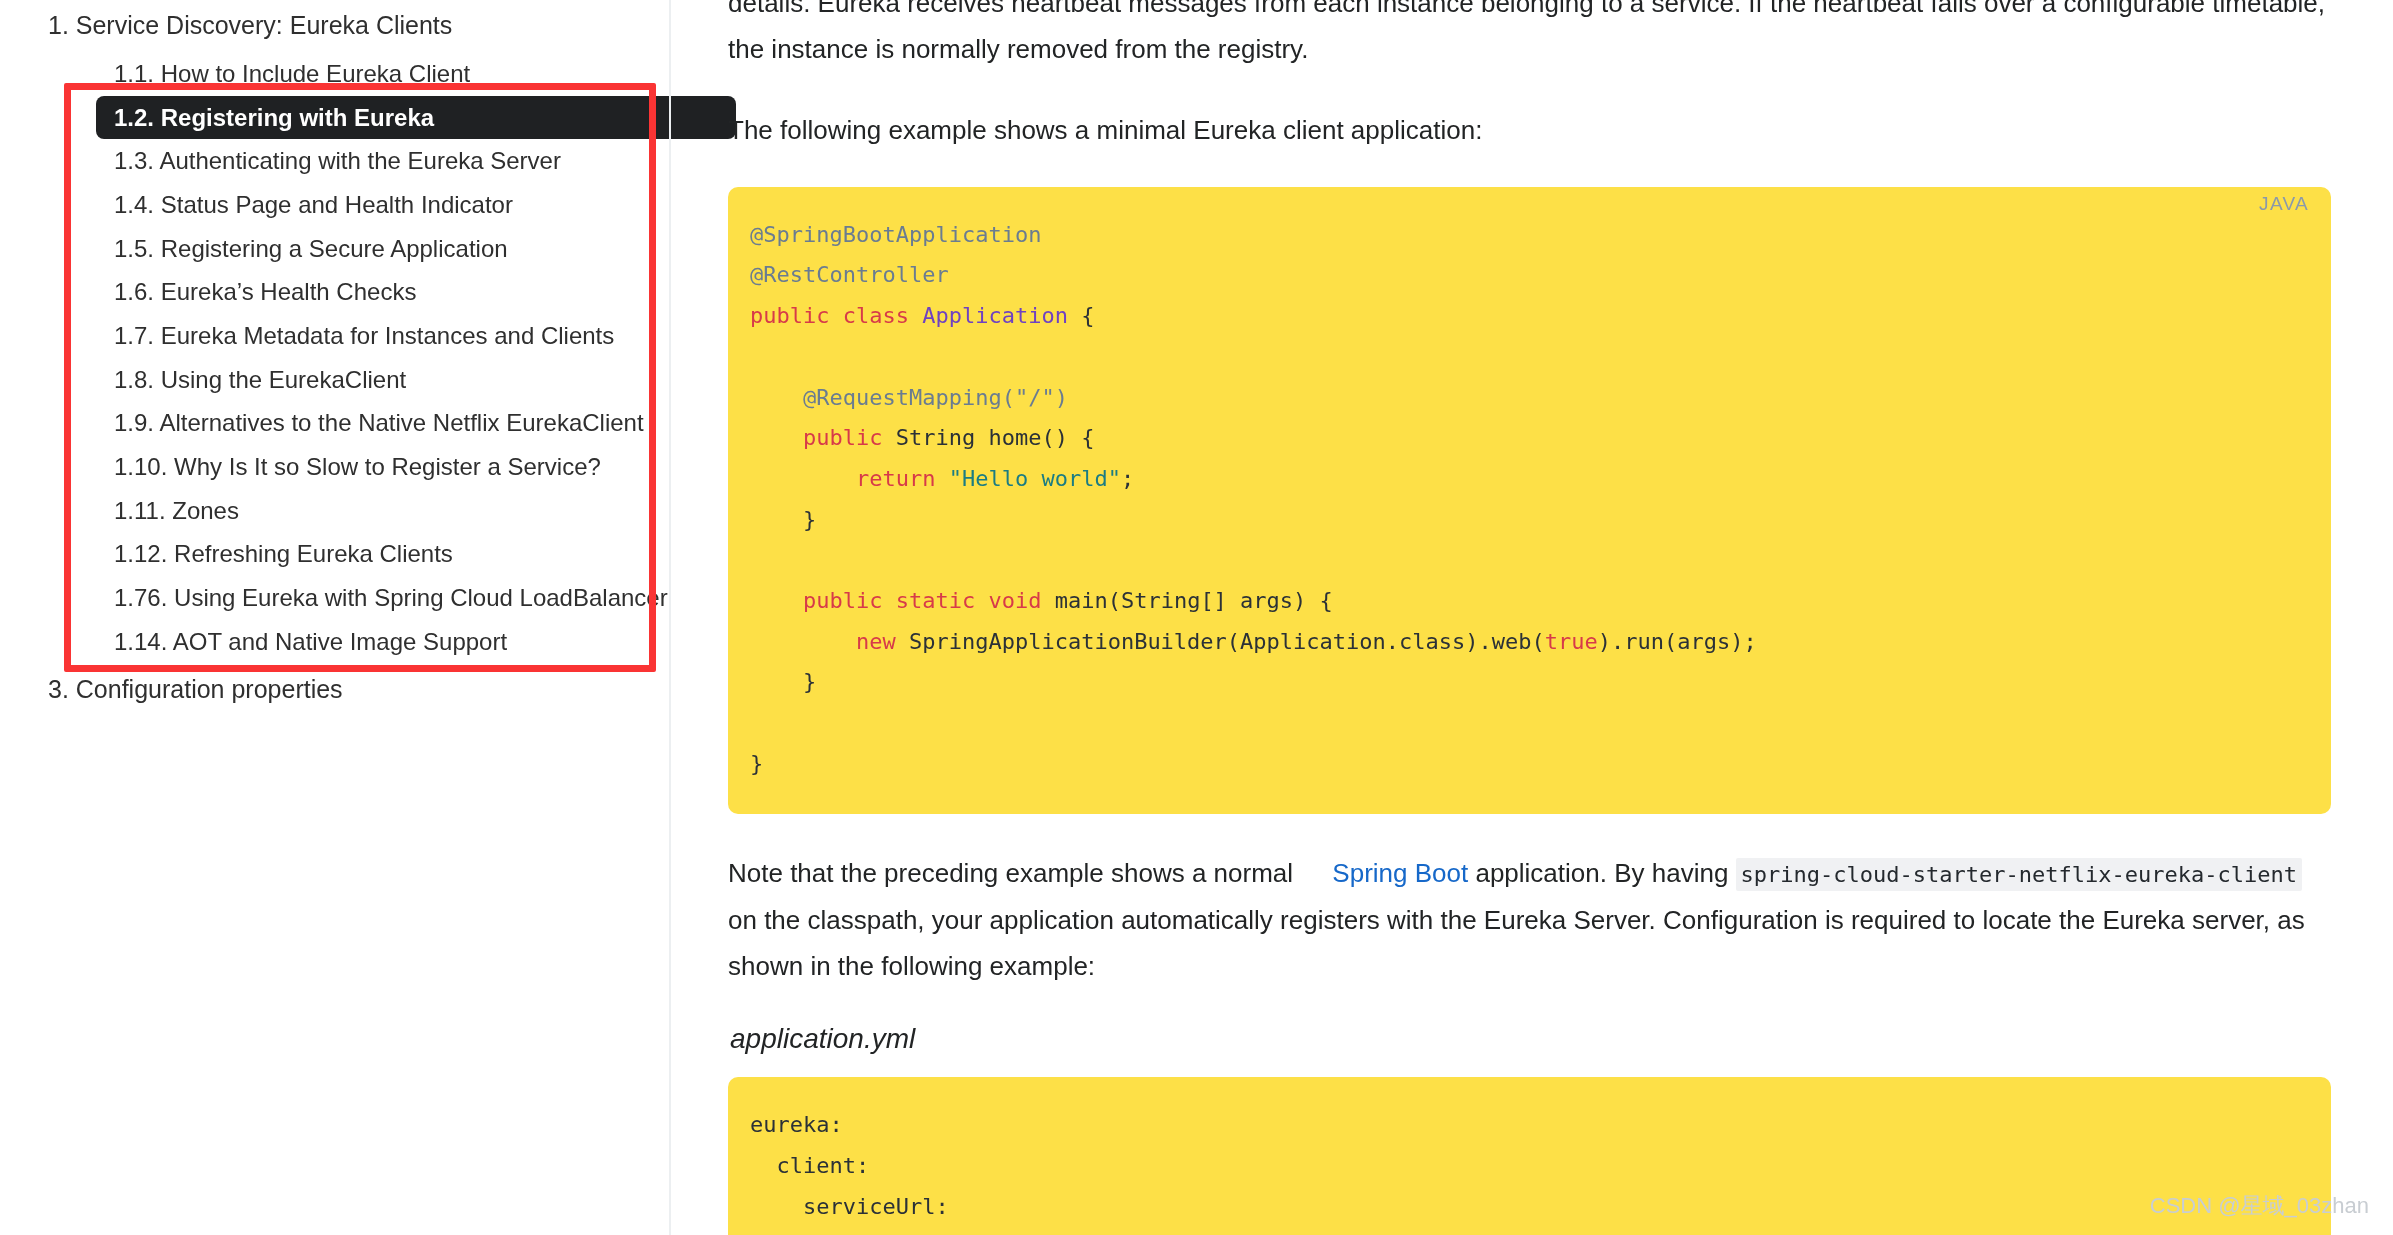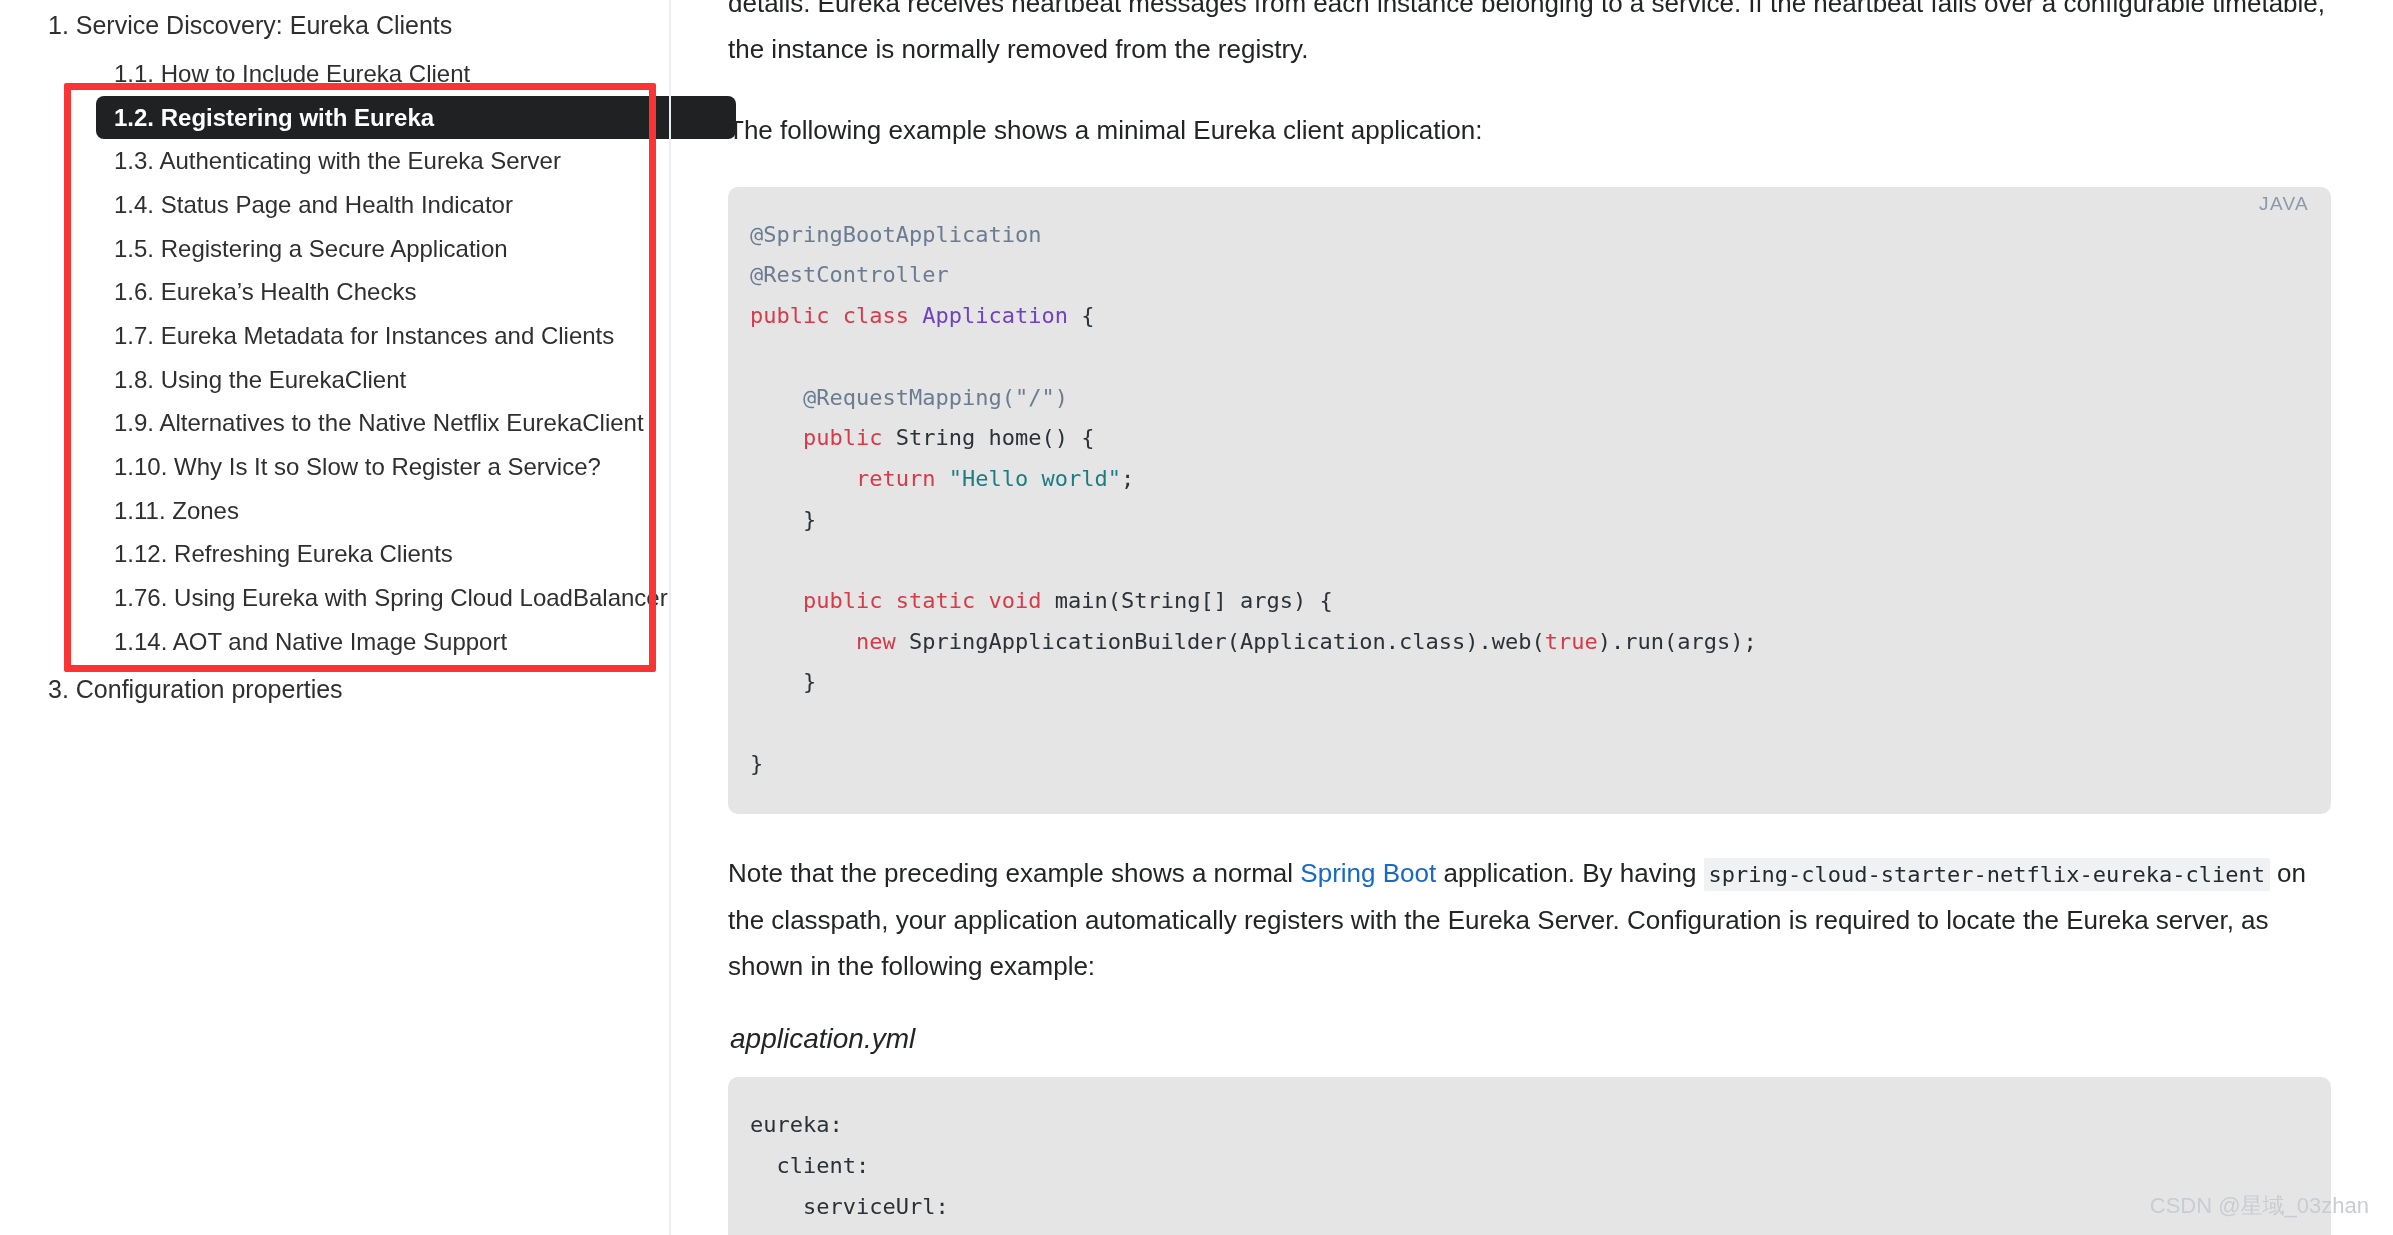--- a/index.html
+++ b/index.html
@@ -81,34 +81,34 @@
   }
   .para {
     font-size: 26px;
     line-height: 1.78;
     color: #222425;
     margin: 0 0 34px 0;
   }
   .para.clipped {
     margin-top: -20px;
   }
-  .link { color: #1668c9; text-decoration: none; }
+  .link { color: #1668c9; text-decoration: none; margin-left: 32px; }
   .ic {
     font-family: "DejaVu Sans Mono", monospace;
     font-size: 22px;
     background: #f0f1f3;
     color: #24292e;
     padding: 4px 5px;
     border-radius: 2px;
     white-space: nowrap;
   }
 
   .code-wrap { position: relative; margin: 0 0 36px 0; }
   .code-block {
-    background: #e5e5e5;
+    background: #fde047;
     border-radius: 10px;
     padding: 28px 30px 30px 22px;
     font-family: "DejaVu Sans Mono", monospace;
     font-size: 22px;
     line-height: 1.85;
     color: #2b3137;
     white-space: pre;
     overflow: hidden;
   }
   .lang-tag {

